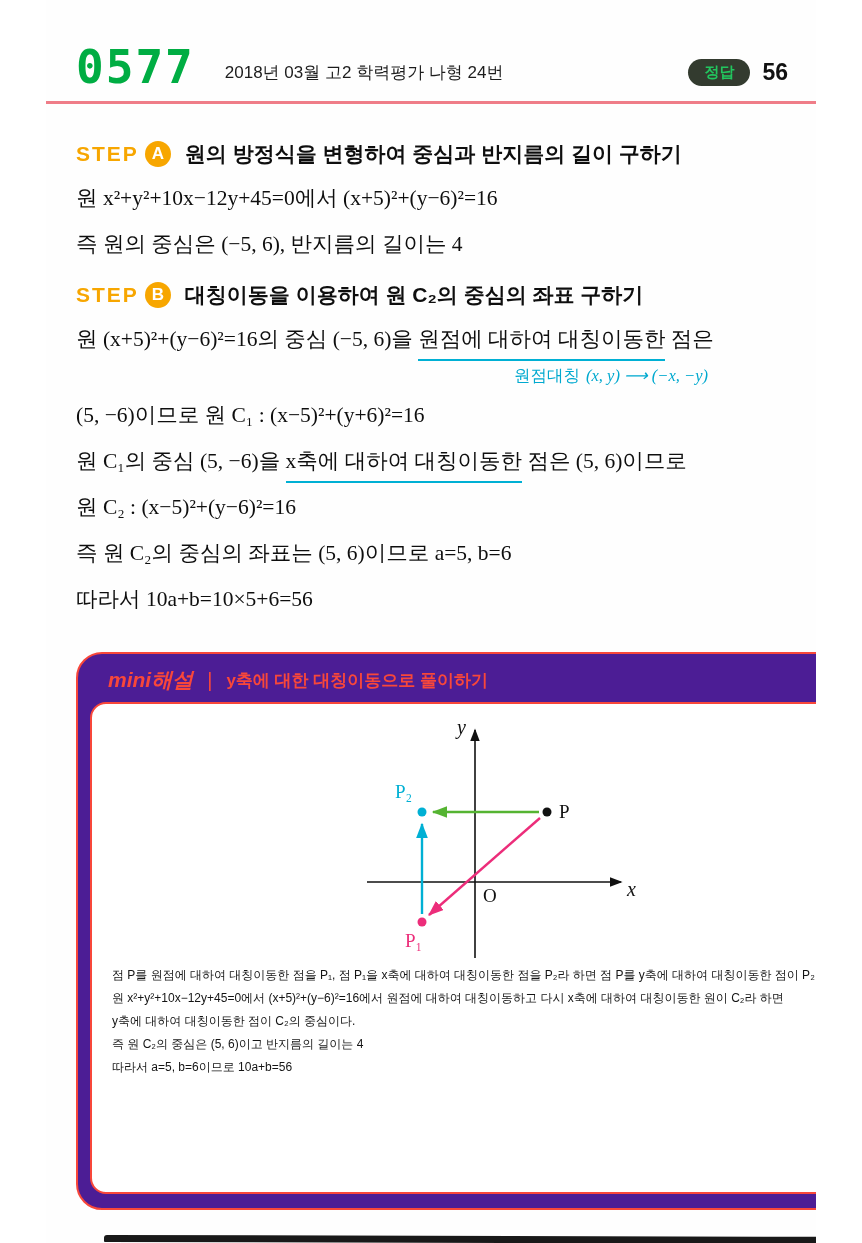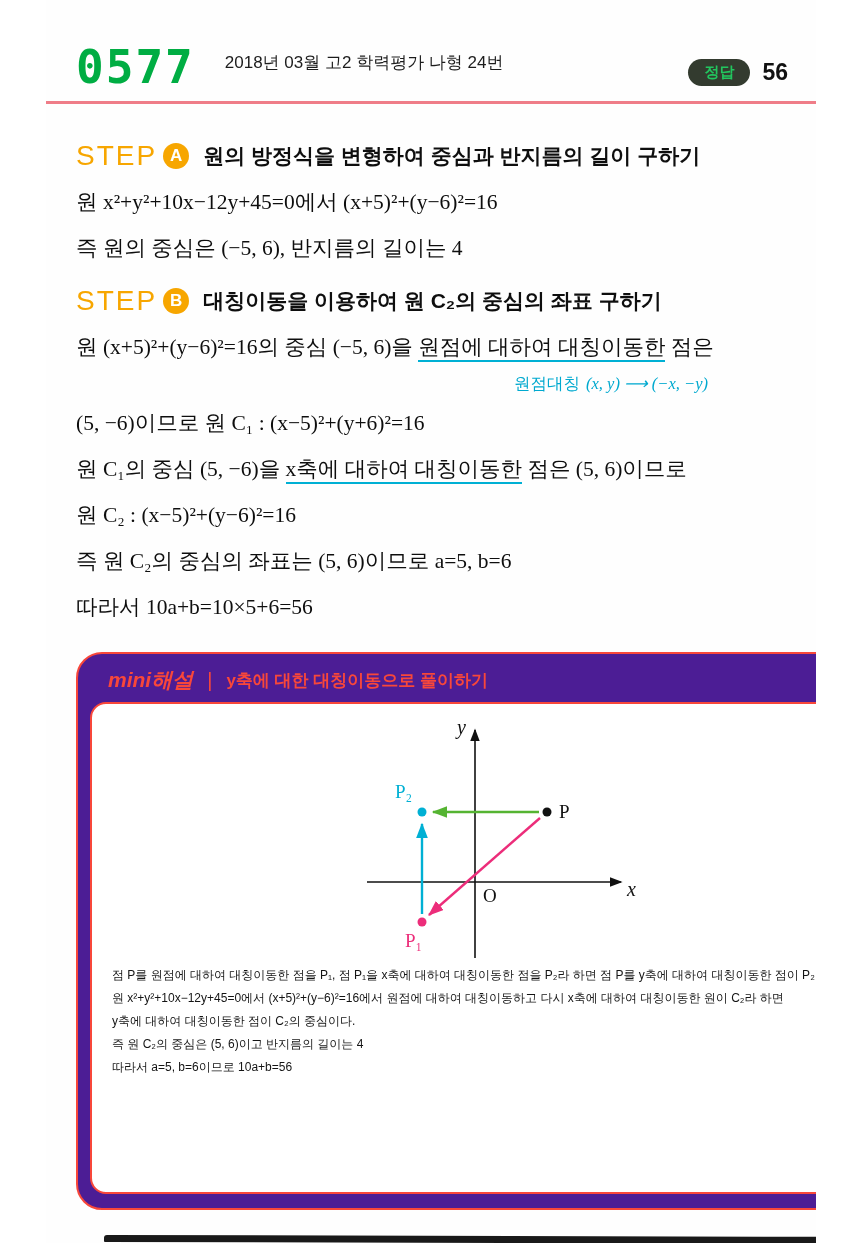--- a/index.html
+++ b/index.html
@@ -12,46 +12,46 @@
 
   
   .header { position:absolute; top:44px; left:30px; right:28px;
     display:flex; align-items:flex-end; }
   .problem-number {
     font-family:"DejaVu Sans Mono", monospace;
     font-weight:bold; font-size:46px; line-height:1;
     color:#00ad43; letter-spacing:2px;
   }
   .source {
-    margin-left:30px; margin-bottom:16px;
+    margin-left:30px; margin-bottom:6px;
     font-family:"Liberation Sans", sans-serif;
     font-size:17px; color:#1c1c1c;
   }
   .answer-area { margin-left:auto; display:flex; align-items:center; gap:12px; margin-bottom:4px; }
   .answer-badge {
     background:#333b2f; color:#22c55e;
     font-family:"Liberation Sans", sans-serif; font-size:15px; font-weight:bold;
     padding:4px 16px; border-radius:15px;
   }
   .answer-value { font-family:"Liberation Sans", sans-serif; font-weight:bold; font-size:23px; color:#111; }
 
   .divider { position:absolute; top:101px; left:0; width:862px; height:3px; background:#ef7d88; }
 
   
   .content { position:absolute; top:132px; left:30px; width:802px; }
   .step-row { display:flex; align-items:center; margin:8px 0 16px; font-family:"Liberation Sans", sans-serif; }
-  .step-word { color:#f7a600; font-weight:normal; font-size:28px; letter-spacing:2px; }
+  .step-word { color:#f7a600; font-weight:bold; font-size:21px; letter-spacing:2px; }
   .step-badge {
     width:26px; height:26px; margin-left:6px; border-radius:50%;
     background:#f7a600; color:#fff; font-weight:bold; font-size:17px;
     display:flex; align-items:center; justify-content:center;
   }
   .step-title { font-weight:bold; font-size:21px; color:#0e0e0e; margin-left:14px; }
   .line { font-size:21.5px; color:#0e0e0e; margin-bottom:17px; line-height:1.35; }
-  .underline-cyan { border-bottom:2.5px solid #00b0d4; padding-bottom:1px; }
+  .underline-cyan { border-bottom:2.5px solid #00b0d4; padding-bottom:8px; }
   .annotation {
     font-family:"Liberation Sans", sans-serif;
     color:#00a9cf; font-size:16.5px; margin:-6px 0 14px;
   }
   .annotation .ann-label { font-weight:normal;text-align:center; }
   .annotation .ann-formula { font-family:"Liberation Serif", serif; font-style:italic; margin-left:6px; }
   .indent-1 { margin-left:438px; }
   .indent-2 { margin-left:238px; }
 
   

